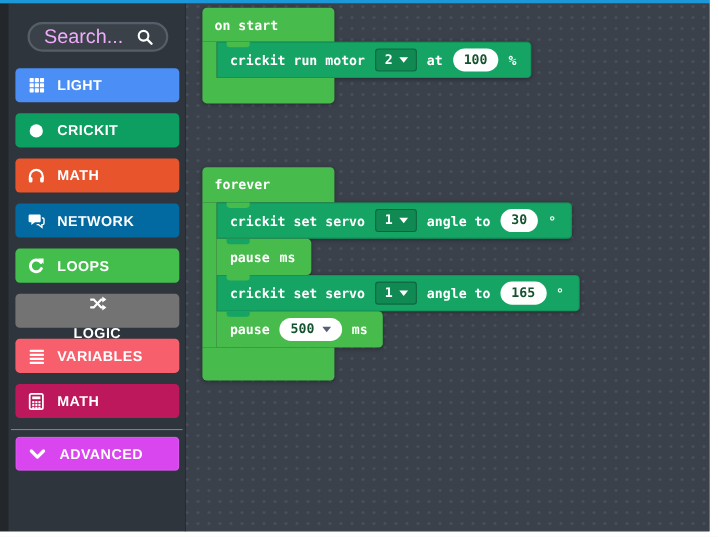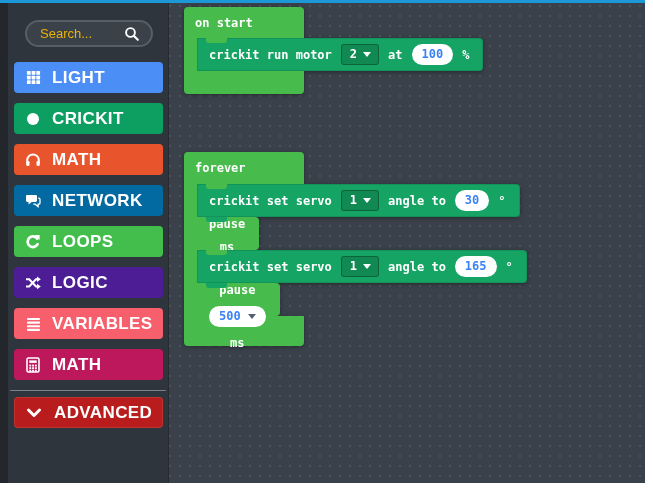--- a/index.html
+++ b/index.html
@@ -9,24 +9,24 @@
   .app { position:absolute; left:0; top:0; width:645px; height:483px; background:#3A414A; }
   .topbar { position:absolute; left:0; top:0; width:645px; height:3px; background:#1C98D8; z-index:6; }
   .left-strip { position:absolute; left:0; top:3px; width:8px; height:480px; background:#23272C; }
 
   
   .toolbox { position:absolute; left:8px; top:3px; width:160px; height:480px; background:#2F353C;
              padding-top:17px; }
   .search { margin:0 0 15px 17px; width:128px; height:27px; border-radius:14px;
             background:#3A4149; border:2px solid #565E67; display:flex; align-items:center;
             padding:0 10px 0 13px; cursor:text; }
-  .search-text { color:#eab308; font-size:13px; flex:1; }
+  .search-text { color:#f0abfc; font-size:18px; flex:1; }
   .cat { margin:0 0 10px 6px; width:149px; height:31px; border-radius:4px; display:flex;
          align-items:center; gap:10px; padding:0 10px; cursor:pointer; }
-  .cat-label { color:#fff; font-size:17px; font-weight:700; letter-spacing:.4px; }
+  .cat-label { color:#fff; font-size:13px; font-weight:700; letter-spacing:.4px; }
   .icon { display:flex; align-items:center; justify-content:center; width:18px; height:18px; flex:none; }
   .tb-divider { margin:2px 2px 6px 2px; height:1px; background:#7A8188; }
   .cat.advanced { border:1px solid rgba(255,255,255,0.10); margin-top:0; }
 
   
   .canvas { position:absolute; left:168px; top:3px; width:477px; height:480px; background:#3A414A;
             background-image:radial-gradient(circle, #49515B 1.1px, transparent 1.4px);
             background-size:10px 10px; background-position:6px 8px;
             border-left:1px solid #262B30; }
 
@@ -37,35 +37,35 @@
   .blk-body { display:flex; }
   .blk-spine { width:13px; background:#47BB4B; flex:none; }
   .blk-rows { display:flex; flex-direction:column; align-items:flex-start; }
   .blk-bottom { background:#47BB4B; width:120px; border-radius:0 0 4px 4px; }
   .bottom-short { height:23px; }
   .bottom-tall { height:30px; }
 
   .row { position:relative; display:flex; align-items:center; height:33px; gap:9px;
          padding:0 14px 0 12px; border-radius:0 4px 4px 0; cursor:grab; }
   .row-crickit { background:#15A464; box-shadow:inset 0 0 0 1px rgba(0,0,0,0.10); }
-  .row-loops   { background:#47BB4B;flex-direction:column; }
+  .row-loops   { background:#47BB4B; }
   .row::before { content:""; position:absolute; top:0; left:9px; width:21px; height:5px;
                  border-radius:0 0 3px 3px; }
   .notch-green::before { background:#47BB4B; }
   .notch-teal::before  { background:#15A464; }
 
   .btxt { color:#fff; font:700 12px "DejaVu Sans Mono", monospace; white-space:nowrap; }
   .dd { display:flex; align-items:center; gap:6px; background:rgba(0,0,0,0.16);
         border:1px solid rgba(0,0,0,0.28); border-radius:3px; padding:2px 7px 3px 8px; cursor:pointer; }
   .dd .ddv { color:#fff; font:700 12px "DejaVu Sans Mono", monospace; }
   .tri { width:0; height:0; border-left:4px solid transparent; border-right:4px solid transparent;
          border-top:5px solid #fff; }
   .oval { display:flex; align-items:center; gap:7px; background:#fff; border-radius:12px;
           min-height:21px; padding:2px 10px 3px 10px; cursor:pointer; }
-  .oval .ovv { color:#3b82f6; font:700 12px "DejaVu Sans Mono", monospace; }
+  .oval .ovv { color:#14532d; font:700 12px "DejaVu Sans Mono", monospace; }
   .tri-dark { border-top-color:#575E75; }
 </style>
 </head>
 <body>
 
 <div class="stage">
   <div class="app">
     <div class="left-strip"></div>
 
     <aside class="toolbox">
@@ -131,21 +131,21 @@
       <div class="cat" style="background-color: rgb(67, 190, 77);">
         <span class="icon">
           <svg width="16" height="16" viewBox="0 0 16 16">
               <path d="M12.6 10.2A5.3 5.3 0 1 1 12.2 4.6" fill="none" stroke="#fff" stroke-width="2.7" stroke-linecap="round"></path>
               <path d="M9.6 1h5v5z" fill="#fff"></path>
             </svg>
         </span>
         <span class="cat-label">LOOPS</span>
       </div>
 
-      <div class="cat" style="background-color: #4c1d95;">
+      <div class="cat" style="background-color: #737373; flex-direction: column;">
         <span class="icon">
           <svg width="16" height="16" viewBox="0 0 16 16">
               <g stroke="#fff" stroke-width="2.1" fill="none">
                 <path d="M1 4.3h3.2l6.8 7.2h1.6"></path>
                 <path d="M1 11.5h3.2L11 4.3h1.6"></path>
               </g>
               <path d="M12 1.6l3.8 2.7L12 7z" fill="#fff"></path>
               <path d="M12 8.8l3.8 2.7-3.8 2.7z" fill="#fff"></path>
             </svg>
         </span>
@@ -180,21 +180,21 @@
                 <rect x="7.1" y="12.8" width="1.9" height="1.9"></rect>
                 <rect x="9.9" y="12.8" width="1.9" height="1.9"></rect>
               </g>
             </svg>
         </span>
         <span class="cat-label">MATH</span>
       </div>
 
       <div class="tb-divider"></div>
 
-      <div class="cat advanced" style="background-color: #b91c1c; gap: 11px;">
+      <div class="cat advanced" style="background-color: #d946ef; gap: 11px;">
         <span class="icon">
           <svg width="16" height="16" viewBox="0 0 16 16">
               <path d="M2.5 5l5.5 5.5L13.5 5" fill="none" stroke="#fff" stroke-width="3" stroke-linecap="round" stroke-linejoin="round"></path>
             </svg>
         </span>
         <span class="cat-label">ADVANCED</span>
       </div>
     </aside>
 
     <main class="canvas">

